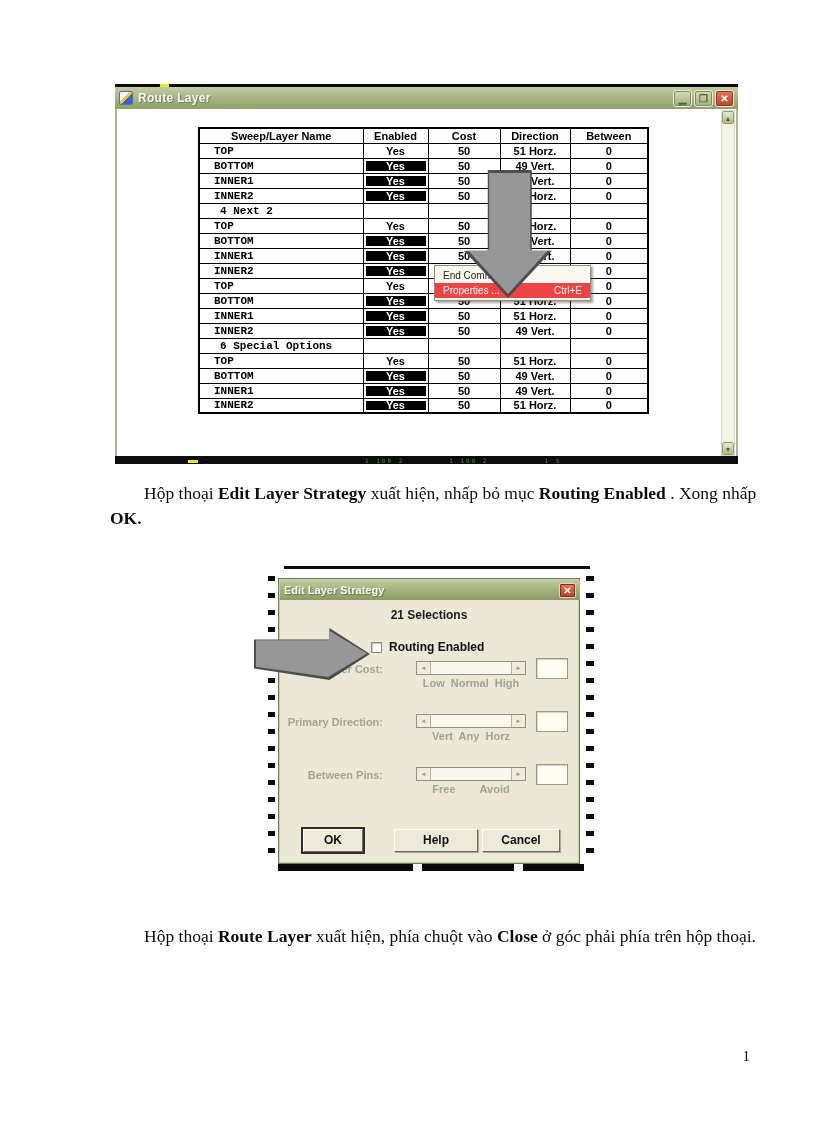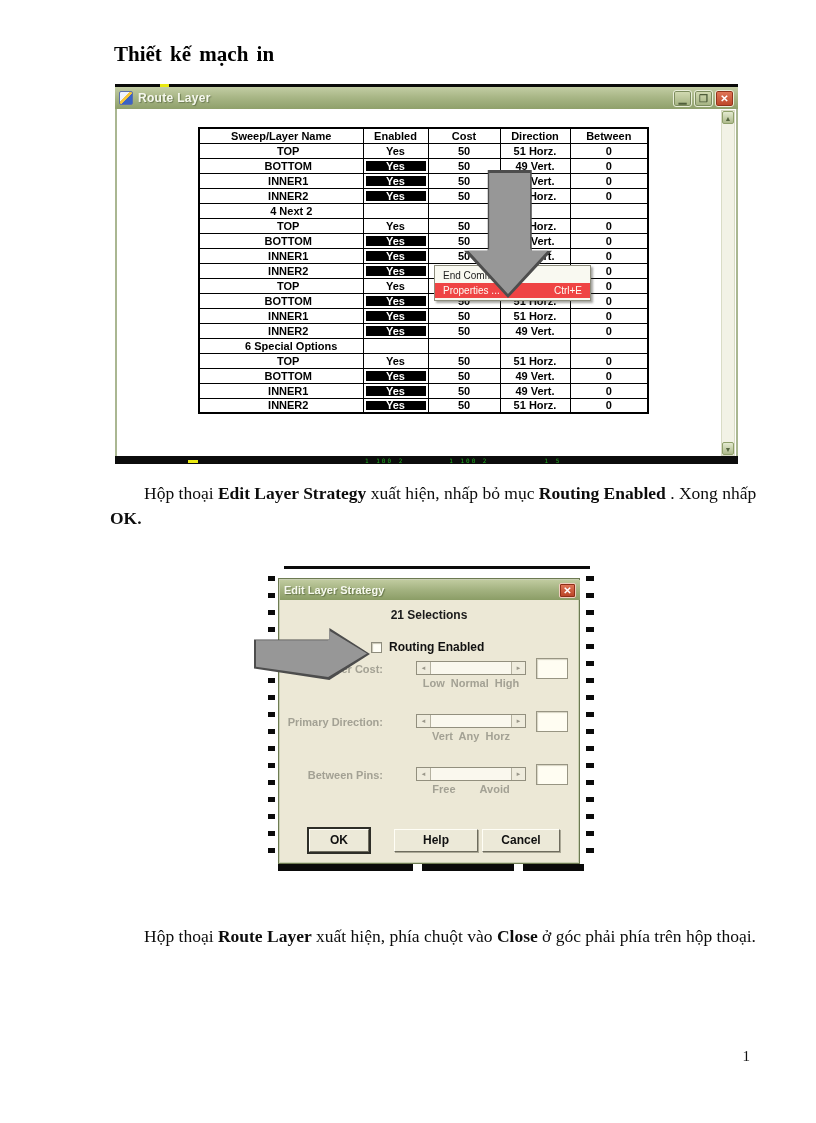--- a/index.html
+++ b/index.html
@@ -82,21 +82,21 @@
   .layer-table {
     position:absolute; left:81px; top:43px; border-collapse:collapse; table-layout:fixed;
     font-family:"Liberation Sans", sans-serif; font-size:11px; font-weight:bold; color:#000;
     border:2px solid #000;
   }
   .layer-table th, .layer-table td {
     border:1px solid #000; height:15px; padding:0; text-align:center;
     overflow:hidden; white-space:nowrap;
   }
   .layer-table th { height:15px;margin-top:35px; }
-  .layer-table td.c-name { text-align:center; padding-left:14px; }
+  .layer-table td.c-name { text-align:left; padding-left:14px;font-family:Liberation Mono, monospace; }
   .layer-table tr.section td.c-name { padding-left:20px; }
   .layer-table td.c-en.sel {
     background:#000; color:#fff; box-shadow:inset 0 0 0 2px #fff;
   }
 
   
   .arrow-down-outer {
     position:absolute; left:347px; top:86px; width:88px; height:128px; z-index:10;
     clip-path:polygon(27% 0,77% 0,77% 63%,100% 63%,50% 100%,0 63%,27% 63%);
     background:#4d4d4d;
@@ -189,21 +189,20 @@
     position:absolute; left:2px; top:2px; width:111px; height:47px;
     clip-path:polygon(0 22%,65% 22%,65% 0,100% 50%,65% 100%,0 78%);
     background:#979797;
   }
 </style>
 </head>
 <body>
 
 <div class="page">
 
-  <div class="doc-title">Thiết kế mạch in</div>
 
   <div class="win1">
     <div class="win1-topline"></div>
     <div class="dash top"></div>
 
     <div class="titlebar">
       <div class="titlebar-icon"></div>
       <div class="titlebar-text">Route Layer</div>
       <div class="titlebar-buttons">
         <div class="tb-btn">▁</div>
@@ -419,21 +418,21 @@
       <div class="mini-box" style="left:257px; top:132px;"></div>
 
       <div class="dlg-group-label" style="left:4px; top:190px;">Between Pins:</div>
       <div class="mini-scroll" style="left:137px; top:188px;">
         <div class="ms-btn l">◄</div>
         <div class="ms-btn r">►</div>
       </div>
       <div class="mini-scale" style="left:134px; top:204px;">Free        Avoid</div>
       <div class="mini-box" style="left:257px; top:185px;"></div>
 
-      <div class="dlg-btn default" style="left:30px; width:60px;">OK</div>
+      <div class="dlg-btn default" style="left:24px; width:60px;">OK</div>
       <div class="dlg-btn" style="left:115px; width:84px;">Help</div>
       <div class="dlg-btn" style="left:203px; width:78px;">Cancel</div>
     </div>
 
     <div class="shot2-bottombar"></div>
   </div>
 
   <div class="arrow-right-outer">
     <div class="arrow-right-inner"></div>
   </div>

